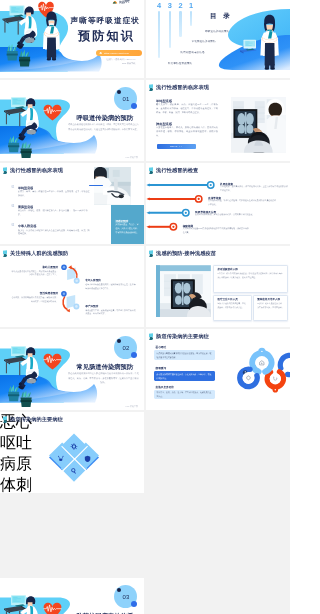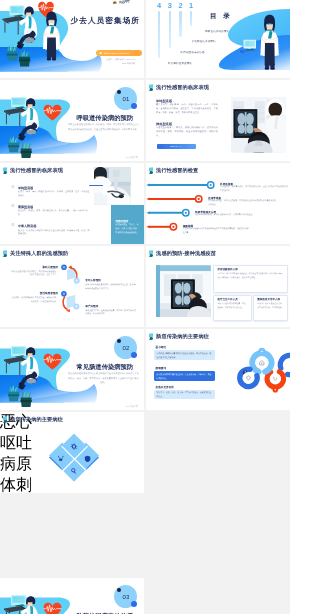--- a/index.html
+++ b/index.html
@@ -186,21 +186,22 @@
       </g>
     </g>
   </svg>
   <div class="logo" style="left:112px;top:2.2px;">
     <svg width="6" height="6" viewBox="0 0 24 24">
       <path d="M3 18 C5 12 9 8 12 8 C15 8 19 12 21 18 Z" fill="#f08a1d"></path>
       <path d="M3 18 C5 13.5 8 10.5 10 10.5 C12 10.5 14 13 15.5 18 Z" fill="#1f6f6a"></path>
     </svg>
     <span class="logo-t">优品PPT</span>
   </div>
-  <div class="ts-title1" style="left:70.5px;top:19.4px;">少去人员密集场所</div>
+  <div class="ts-title1" style="left:70.5px;top:19.4px;">声嘶等呼吸道症状</div>
+  <div class="ts-title2" style="left:78px;top:30.8px;">预防知识</div>
   <div class="ts-pill" style="left:96px;top:52.9px;width:40px;">
     <svg width="3.4" height="3.4" viewBox="0 0 24 24">
       <path d="M3 19 C5 12 9 7 12 7 C15 7 19 12 21 19 Z" fill="#fff"></path>
     </svg>
     <span class="t">https://www.ypppt.com</span>
   </div>
   <div class="ts-foot" style="right:8.5px;top:60px;">
     <div>汇报人：优品 时间：20XX.XX</div>
     <div>PPT 模板下载</div>
   </div>

